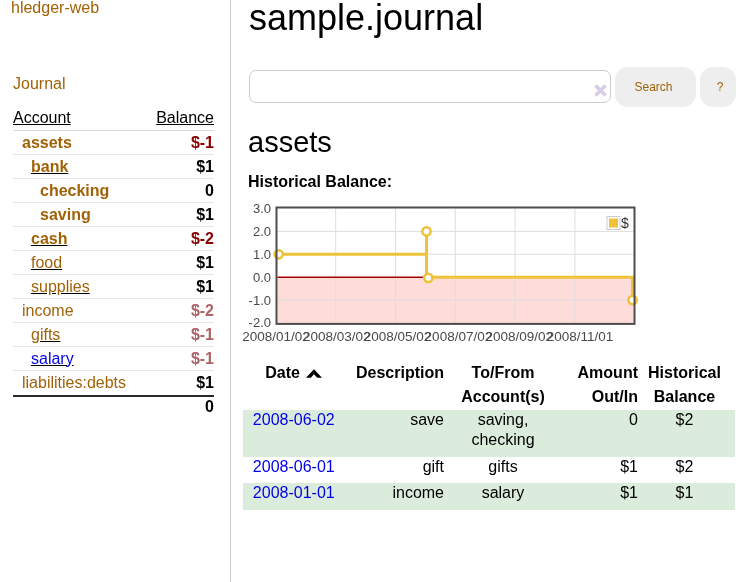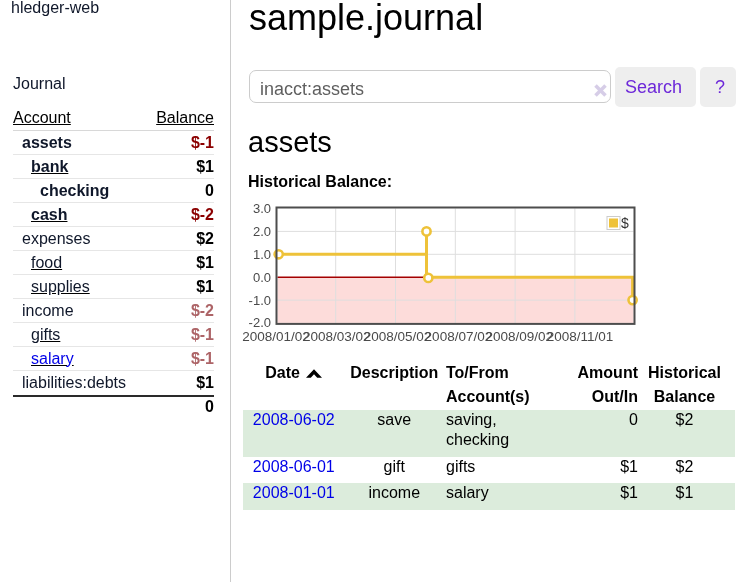--- a/index.html
+++ b/index.html
@@ -1,18 +1,18 @@
 <!DOCTYPE html>
 <html><head>
 <meta charset="utf-8">
 <style>
 * { margin:0; padding:0; box-sizing:content-box; }
 html,body { width:742px; height:582px; background:#fff; font-family:"Liberation Sans", sans-serif; }
 body { position:relative; overflow:hidden; }
-a.purple { color:#0f172a; text-decoration:none; }
+a.purple { color:#a16207; text-decoration:none; }
 a.blue { color:#0000e8; text-decoration:none; }
 .neg { color:#8b0000; }
 .negl { color:#ad6467; }
 
 
 #sidebar-border { position:absolute; left:230px; top:0; width:1px; height:582px; background:#ccc; }
 #appname { position:absolute; left:11px; top:-1px; font-size:16px; }
 #journallink { position:absolute; left:13px; top:75px; font-size:16px; }
 table.side { position:absolute; left:13px; top:106px; width:201px; border-collapse:collapse; font-size:16px; }
 table.side th, table.side td { font-weight:normal; text-align:left; padding:0; height:23px; vertical-align:middle; }
@@ -26,36 +26,36 @@
 table.side td.d1 { padding-left:18px;text-decoration:underline; }
 table.side td.d2 { padding-left:27px; }
 table.side tr.liab td { height:24px; }
 table.side tr.total td { border-bottom:none; border-top:2px solid #2a2a2a; height:19px; font-weight:bold; }
 
 
 #h1 { position:absolute; left:249px; top:-3px; font-size:36px; font-weight:normal; color:#000; line-height:41px; }
 #searchbox { position:absolute; left:249px; top:70px; width:360px; height:31px; border:1px solid #ccc; border-radius:7px; background:#fff; }
 #searchtext { position:absolute; left:10px; top:8px; font-size:18px; color:#5f5f5f; line-height:21px; }
 #clearx { position:absolute; left:344px; top:13px; }
-.btn { position:absolute; top:67px; height:40px; background:#eeeeee; border-radius:5px; font-size:18px; color:#6d28d9; text-align:center; line-height:40px; }
+.btn { position:absolute; top:67px; height:40px; background:#eeeeee; border-radius:13px; font-size:12px; color:#a16207; text-align:center; line-height:40px; }
 #searchbtn { left:615px; width:81px; text-indent:-4px; }
 #helpbtn { left:700px; width:36px; text-indent:4px; }
 #h2 { position:absolute; left:248px; top:128px; font-size:29px; font-weight:normal; color:#000; line-height:29px; }
 #histlabel { position:absolute; left:248px; top:172px; font-size:16px; font-weight:bold; line-height:19px; }
 
 
 #chart { position:absolute; left:238px; top:200px; }
 
 
 table.reg { position:absolute; left:243px; top:361px; border-collapse:collapse; font-size:16px; table-layout:fixed; }
 table.reg th { font-weight:bold; vertical-align:top; padding:0 0 2px 0; line-height:23.5px; }
 table.reg td { padding:0 0 6.5px 0; vertical-align:top; line-height:20px; }
 table.reg .c1 { width:97.5px; text-align:center; padding-left:2px; }
-table.reg .c2 { width:99.5px; text-align:center; padding-left:2px; }
-table.reg .c3 { width:114px; text-align:left; padding-left:2px; }
+table.reg .c2 { width:99.5px; text-align:right; padding-left:2px; }
+table.reg .c3 { width:114px; text-align:center; padding-left:2px; }
 table.reg .c4 { width:78px; text-align:right; }
 table.reg .c5 { width:93px; text-align:center; padding-right:4px; }
 table.reg tr.g td { background:#dcecdc; }
 </style>
 </head>
 <body>
 <div id="sidebar-border"></div>
 <div id="appname"><a class="purple" href="#">hledger-web</a></div>
 <div id="journallink"><a class="purple" href="#">Journal</a></div>
 <table class="side">
@@ -72,26 +72,26 @@
       </tr>
 <tr class="b">
         <td class="d1"><a class="purple" href="#">bank</a></td>
         <td class="bal">$1</td>
       </tr>
 <tr class="b">
         <td class="d2"><a class="purple" href="#">checking</a></td>
         <td class="bal">0</td>
       </tr>
 <tr class="b">
+        <td class="d2"><a class="purple" href="#">saving</a></td>
+        <td class="bal">$1</td>
+      </tr>
+<tr class="b">
         <td class="d1"><a class="purple" href="#">cash</a></td>
         <td class="bal neg">$-2</td>
-      </tr>
-<tr>
-        <td class="d0"><a class="purple" href="#">expenses</a></td>
-        <td class="bal">$2</td>
       </tr>
 <tr>
         <td class="d1"><a class="purple" href="#">food</a></td>
         <td class="bal">$1</td>
       </tr>
 <tr>
         <td class="d1"><a class="purple" href="#">supplies</a></td>
         <td class="bal">$1</td>
       </tr>
 <tr>
@@ -112,21 +112,20 @@
       </tr>
 <tr class="total">
         <td></td>
         <td class="bal">0</td>
       </tr>
 </tbody>
 </table>
 
 <h1 id="h1">sample.journal</h1>
 <div id="searchbox">
-  <span id="searchtext">inacct:assets</span>
   <svg id="clearx" width="13" height="13" viewBox="0 0 13 13">
       <g stroke="#d6cde7" stroke-width="3.6">
         <line x1="1.5" y1="1.5" x2="11.5" y2="11.5"></line>
         <line x1="11.5" y1="1.5" x2="1.5" y2="11.5"></line>
       </g>
     </svg>
 </div>
 <div class="btn" id="searchbtn">Search</div>
 <div class="btn" id="helpbtn">?</div>
 <h2 id="h2">assets</h2>

